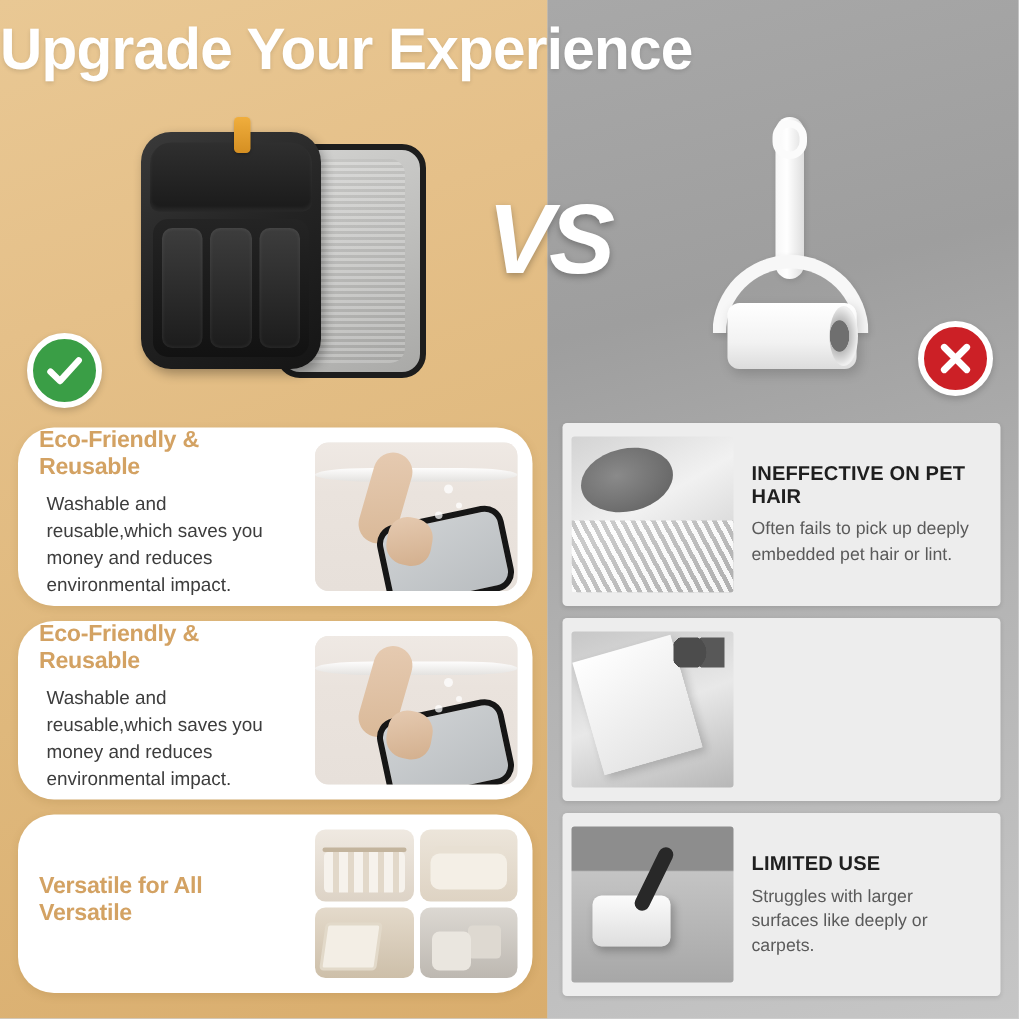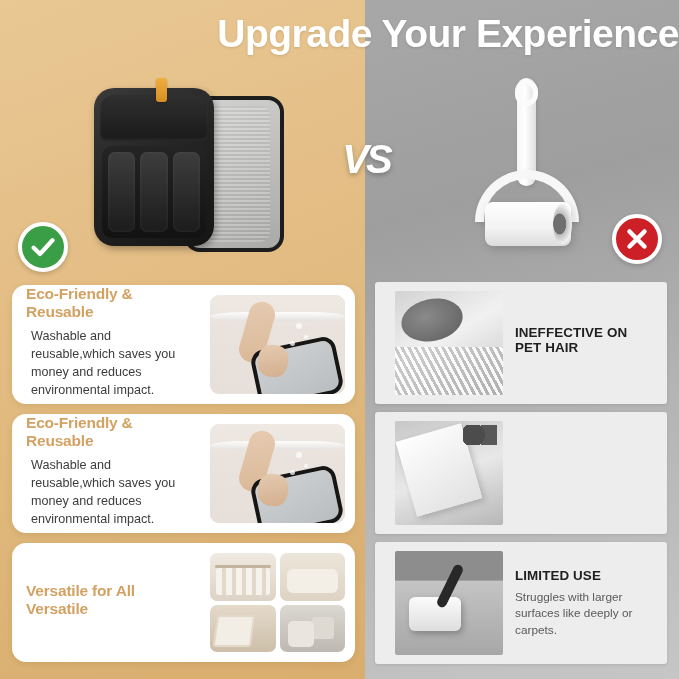--- a/index.html
+++ b/index.html
@@ -16,29 +16,29 @@
     background:linear-gradient(160deg,#e9c894 0%,#e5c089 28%,#dfb87c 60%,#d9ad6d 100%);
   }
   .bg-right{
     position:absolute;left:365px;top:0;width:314px;height:679px;
     background:linear-gradient(165deg,#a8a8a8 0%,#9e9e9e 30%,#b4b4b4 62%,#c6c6c6 100%);
   }
 
   
   .headline{
     position:absolute;left:0;top:12px;width:679px;
-    text-align:right;color:#ffffff;
+    text-align:left;color:#ffffff;
     font-size:39px;font-weight:bold;letter-spacing:-.5px;
     text-shadow:0 1px 3px rgba(0,0,0,.12);
   }
 
   
   .vs{
     position:absolute;left:318px;top:128px;width:96px;height:62px;
-    color:#ffffff;font-size:40px;font-weight:bold;font-style:italic;
+    color:#ffffff;font-size:66px;font-weight:bold;font-style:italic;
     line-height:62px;text-align:center;letter-spacing:-3px;
     text-shadow:0 2px 5px rgba(0,0,0,.28);
     z-index:6;
   }
 
   
   .hero-gloves{position:absolute;left:86px;top:78px;width:200px;height:178px;}
   .glove-gray{
     position:absolute;left:98px;top:18px;width:92px;height:148px;
     background:linear-gradient(150deg,#d3d3d1 0%,#bdbdbb 55%,#a9a9a7 100%);
@@ -112,21 +112,21 @@
   }
   .badge-check{left:18px;top:222px;background:#3a9e46;}
   .badge-x{left:612px;top:214px;background:#cc2026;}
   .badge svg{width:30px;height:30px;}
 
   
   .col-left{position:absolute;left:12px;top:285px;width:343px;}
   .col-right{position:absolute;left:375px;top:282px;width:292px;}
 
   .card-left{
-    background:#ffffff;border-radius:14px;
+    background:#ffffff;border-radius:24px;
     box-shadow:0 2px 6px rgba(120,85,30,.14);
     display:flex;align-items:center;overflow:hidden;
     padding:10px 0 10px 14px;box-sizing:border-box;
     margin-bottom:10px;height:119px;
   }
   .card-left .txt{flex:1;padding-right:10px;}
   .card-left h3{
     margin:0 0 6px 0;font-size:15.5px;font-weight:bold;color:#d3a263;
     letter-spacing:-.2px;
   }
@@ -193,21 +193,21 @@
   .c-car{background:linear-gradient(180deg,#dcd8d2,#bdb8b1);}
   .c-car:after{
     content:"";position:absolute;left:8px;bottom:5px;width:26px;height:26px;
     background:#eae6df;border-radius:5px;box-shadow:22px -6px 0 -2px #ded9d1;
   }
 
   
   .card-right{
     background:#ededed;border-radius:3px;
     display:flex;align-items:center;overflow:hidden;
-    padding:20px;box-sizing:border-box;height:122px;margin-bottom:8px;
+    padding:6px;box-sizing:border-box;height:122px;margin-bottom:8px;
     box-shadow:0 1px 3px rgba(0,0,0,.10);
   }
   .card-right .rthumb{
     width:108px;height:104px;flex:none;margin-right:12px;border-radius:2px;
     overflow:hidden;position:relative;filter:grayscale(100%);
   }
   .card-right .rtxt{flex:1;padding-right:6px;}
   .card-right h3{
     margin:0 0 6px 0;font-size:13.4px;font-weight:bold;color:#1f1f1f;
     letter-spacing:.1px;
@@ -341,20 +341,21 @@
     </div>
 
   </div>
 
   <div class="col-right">
 
     <div class="card-right">
       <div class="rthumb ph-cat"></div>
       <div class="rtxt">
         <h3>INEFFECTIVE ON PET HAIR</h3>
+        <p>Often fails to pick up deeply embedded pet hair or lint.</p>
       </div>
     </div>
 
     <div class="card-right">
       <div class="rthumb ph-sheet"></div>
     </div>
 
     <div class="card-right">
       <div class="rthumb ph-roller"></div>
       <div class="rtxt">

